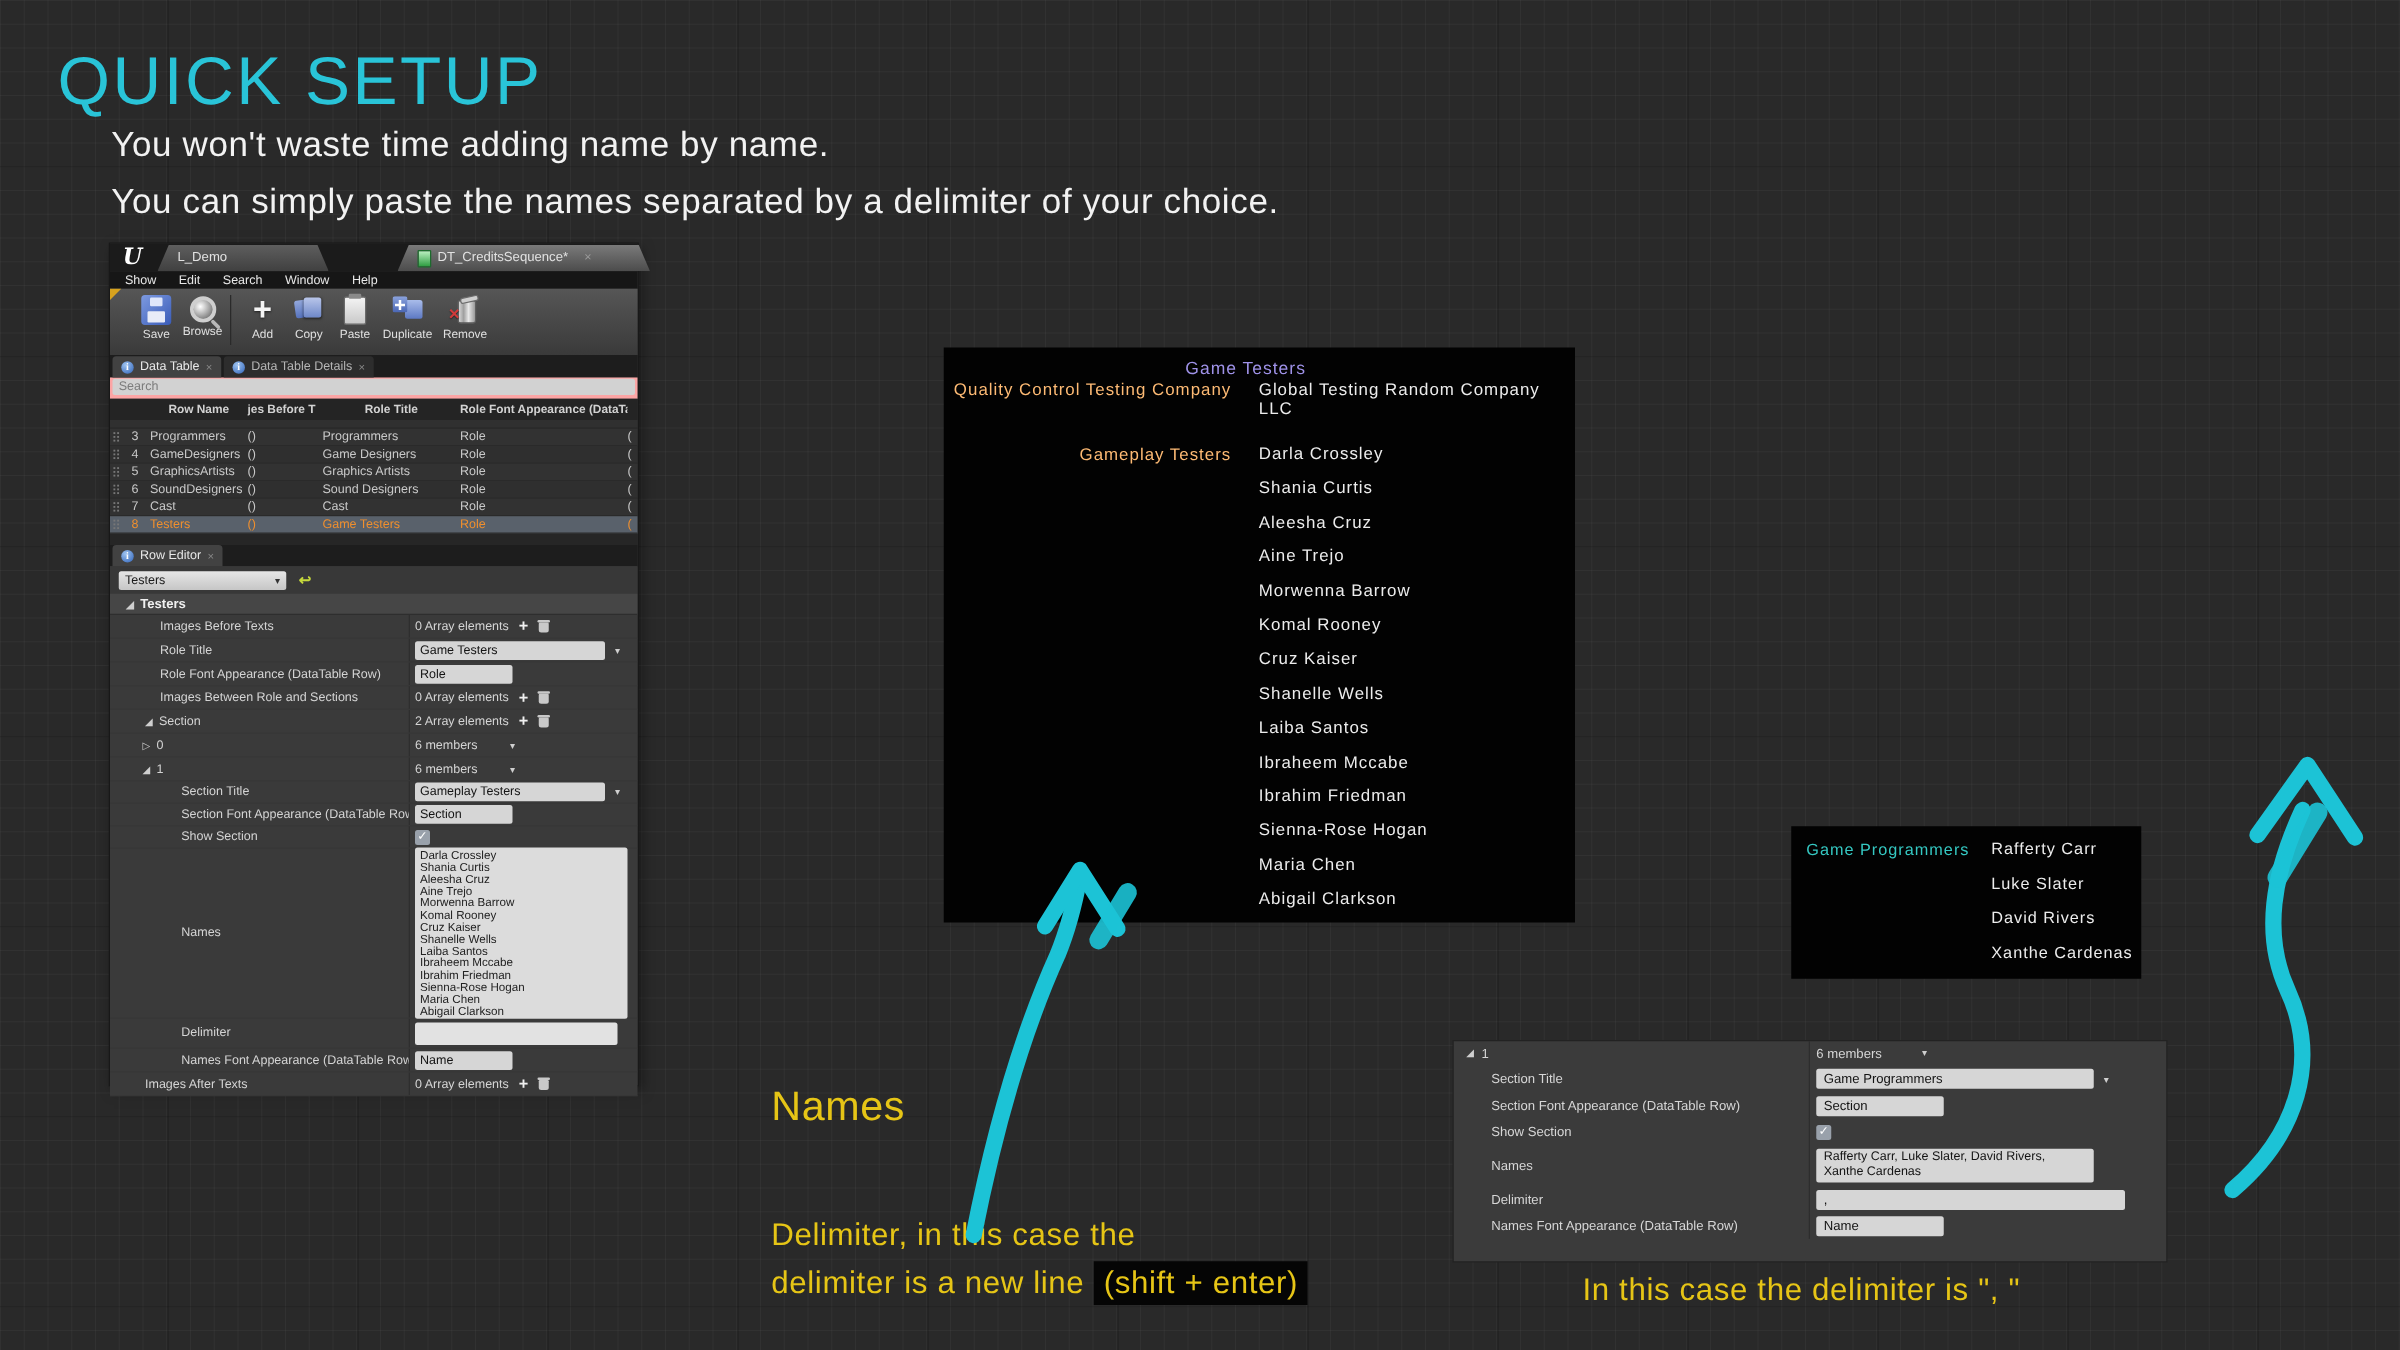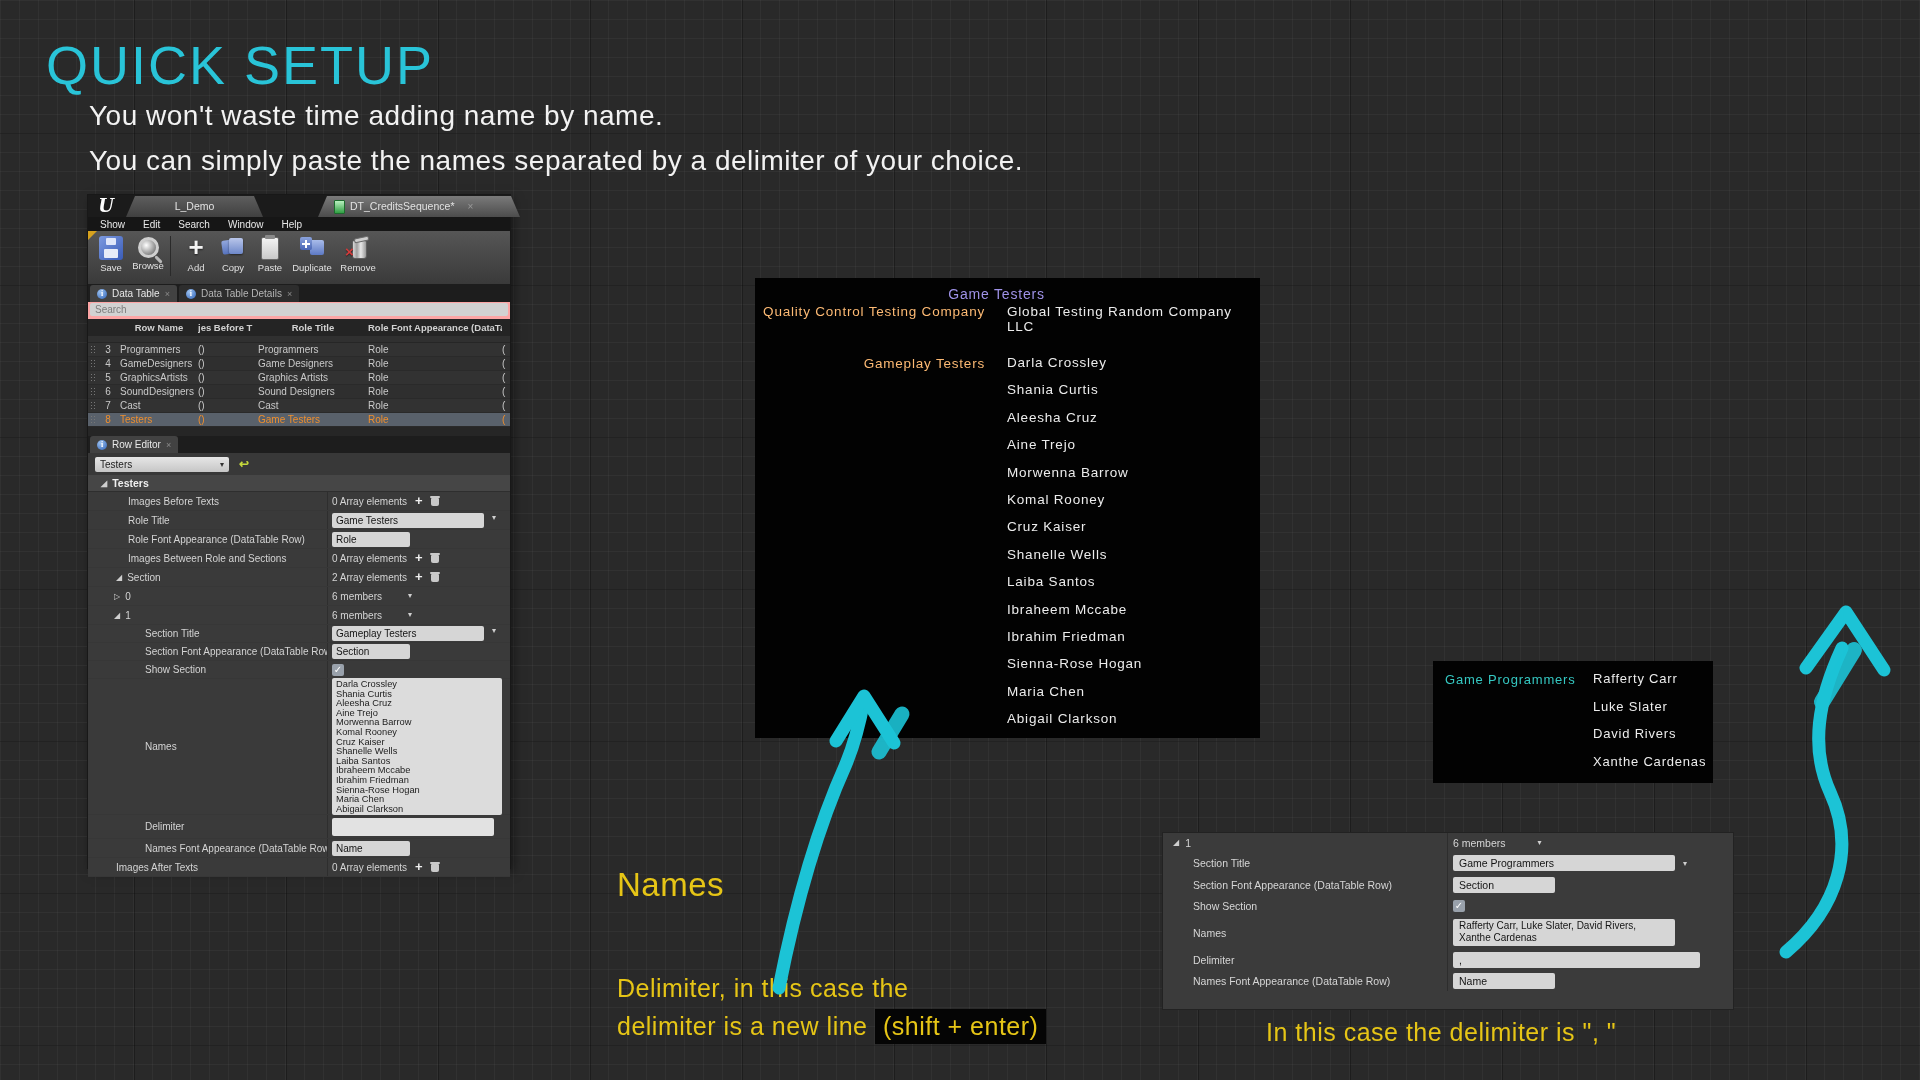--- a/index.html
+++ b/index.html
@@ -24,21 +24,21 @@
 
   
   .ue-window{left:88px;top:195px;width:422px;height:673px;background:#3a3a3a;
     box-shadow:0 0 0 1px #181818, 3px 4px 10px rgba(0,0,0,.5);font-size:10px;color:#cfcfcf;}
   .doc-tabbar{height:22px;background:#1b1b1b;position:relative;}
   .ue-logo{position:absolute;left:5px;top:0px;width:26px;height:22px;color:#fff;
     font-family:"DejaVu Serif",serif;font-style:italic;font-weight:bold;font-size:18px;line-height:22px;text-align:center;}
   .doc-tab{position:absolute;top:1px;height:21px;line-height:21px;padding:0 16px;
     clip-path:polygon(9px 0,calc(100% - 9px) 0,100% 100%,0 100%);
     background:linear-gradient(#6b6b6b,#454545);color:#e2e2e2;font-size:10.5px;}
-  .doc-tab.t1{left:38px;width:105px;background:linear-gradient(#5e5e5e,#404040);text-align:center;}
+  .doc-tab.t1{left:38px;width:105px;background:linear-gradient(#5e5e5e,#404040);text-align:left;}
   .doc-tab.t2{left:230px;width:170px;display:flex;align-items:center;gap:5px;background:linear-gradient(#7a7a7a,#4c4c4c);}
   .doc-icon{width:9px;height:12px;background:linear-gradient(#baf0c0,#2f9e42);border:1px solid #1d6b2d;border-radius:1px;}
   .doc-close{color:#9a9a9a;font-size:10px;margin-left:8px;}
   .menubar{height:14px;background:#161616;display:flex;align-items:center;gap:18px;padding-left:12px;color:#e8e8e8;font-size:10px;}
   .menu-item{cursor:default;}
   .toolbar{height:48px;background:linear-gradient(#565656,#3a3a3a);position:relative;display:flex;align-items:flex-start;padding-top:5px;}
   .tb-corner{position:absolute;left:0;top:0;width:0;height:0;border-top:9px solid #d7a21e;border-right:9px solid transparent;}
   .tb-item{display:flex;flex-direction:column;align-items:center;width:34px;margin-left:3px;}
   .tb-item .ic{width:24px;height:24px;position:relative;}
   .tb-item .lbl{font-size:9.5px;color:#e0e0e0;margin-top:2px;white-space:nowrap;}
@@ -104,21 +104,21 @@
   .dd-box .caret{color:#333;font-size:8px;}
   .reset-ic{color:#c6d93c;font-size:12px;font-weight:bold;}
   .cat-head{height:16px;background:#464646;display:flex;align-items:center;gap:5px;padding-left:13px;
     font-weight:bold;color:#efefef;font-size:10.5px;border-bottom:1px solid #2e2e2e;}
   .tri{font-size:8px;color:#cfcfcf;}
 
   .prop-grid{background:#3a3a3a;flex:1;}
   .p-row{display:flex;align-items:center;border-bottom:1px solid #373737;}
   .p-label{width:240px;box-sizing:border-box;color:#d4d4d4;font-size:10px;white-space:nowrap;overflow:hidden;
     border-right:1px solid #2e2e2e;align-self:stretch;display:flex;align-items:center;gap:5px;}
-  .p-val{flex:1;display:flex;gap:8px;padding-left:4px;color:#d4d4d4;font-size:10px;}
+  .p-val{flex:1;display:flex;align-items:center;gap:8px;padding-left:4px;color:#d4d4d4;font-size:10px;}
   .ind1{padding-left:40px;}
   .ind-sec{padding-left:28px;}
   .ind-el{padding-left:26px;}
   .ind2{padding-left:57px;}
   .fld{background:#d6d6d6;border-radius:2px;color:#141414;font-size:10px;line-height:13px;height:13px;padding:1px 4px;box-sizing:content-box;}
   .plus-ic{color:#f0f0f0;font-weight:bold;font-size:13px;line-height:10px;}
   .trash{width:9px;height:10px;position:relative;display:inline-block;}
   .trash:before{content:"";position:absolute;left:0;top:2px;width:8px;height:8px;background:#c9c9c9;border-radius:1px 1px 2px 2px;}
   .trash:after{content:"";position:absolute;left:-1px;top:0;width:10px;height:2px;background:#c9c9c9;border-radius:1px;}
   .caret-d{color:#cfcfcf;font-size:8px;}
@@ -181,21 +181,21 @@
   <div class="menubar">
     <span class="menu-item">Show</span>
     <span class="menu-item">Edit</span>
     <span class="menu-item">Search</span>
     <span class="menu-item">Window</span>
     <span class="menu-item">Help</span>
   </div>
 
   <div class="toolbar">
     <div class="tb-corner"></div>
-    <div class="tb-item" style="margin-left:6px;">
+    <div class="tb-item" style="margin-left:20px;">
       <div class="ic ic-save"></div>
       <span class="lbl">Save</span>
     </div>
     <div class="tb-item">
       <div class="ic ic-browse"></div>
       <span class="lbl">Browse</span>
     </div>
     <div class="tb-sep"></div>
     <div class="tb-item">
       <div class="ic ic-plus">+</div>

